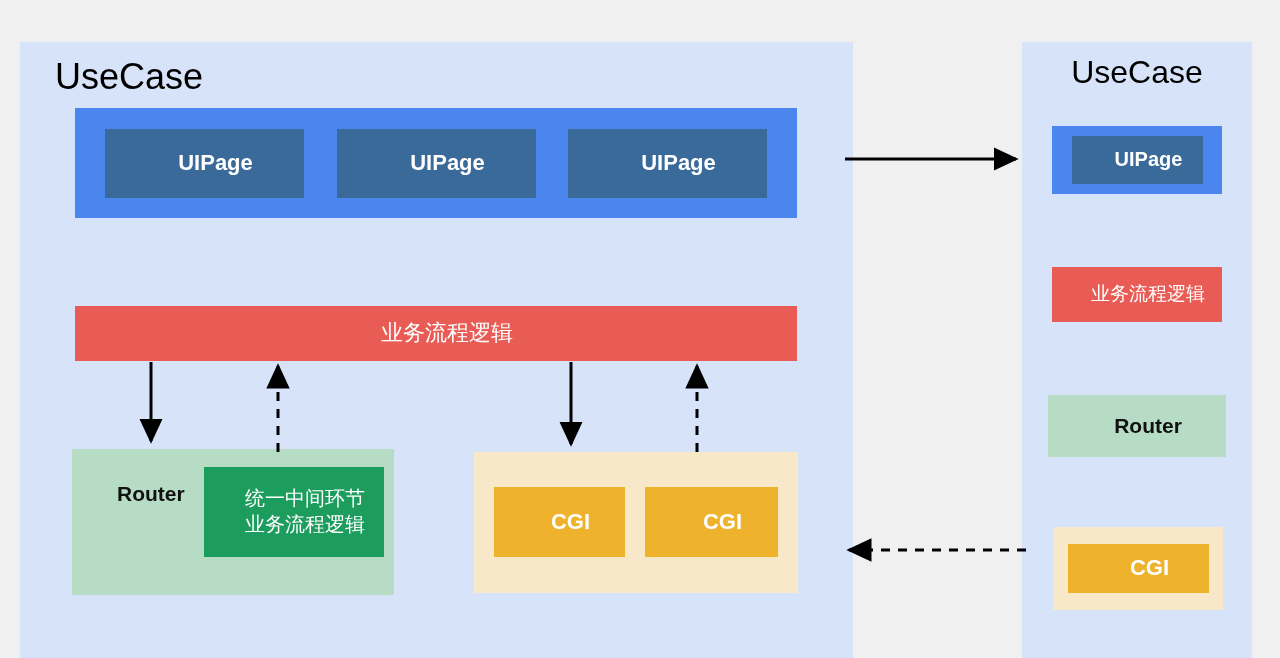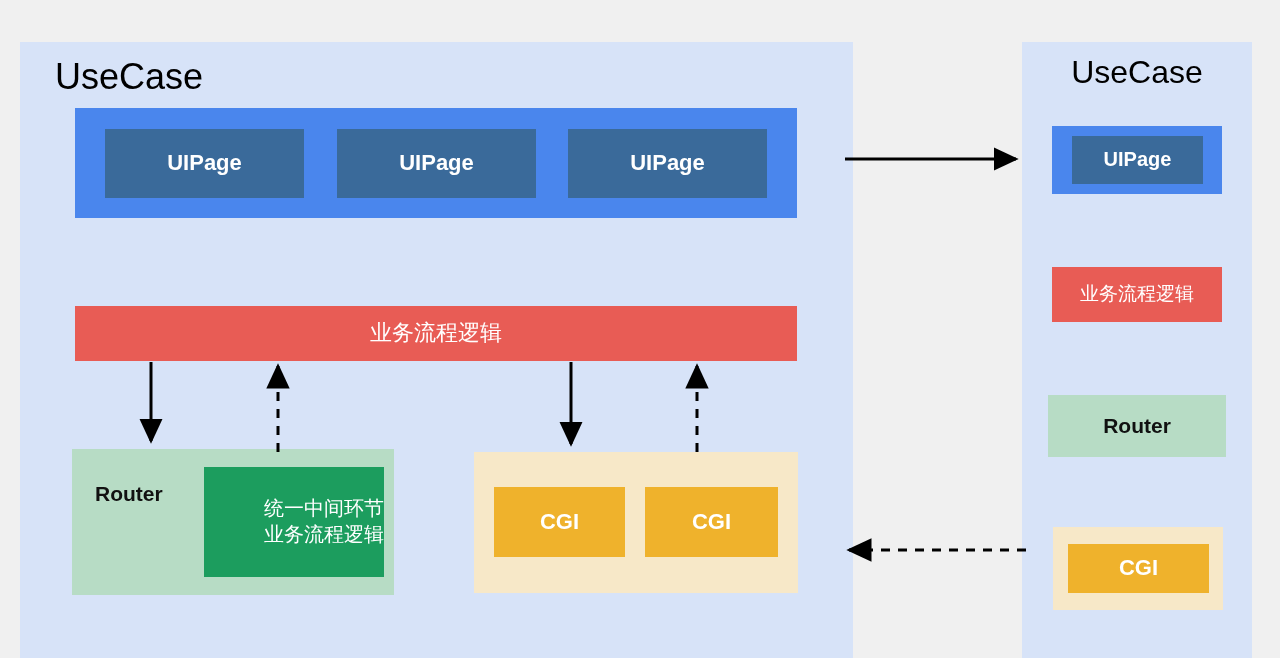--- a/index.html
+++ b/index.html
@@ -41,20 +41,21 @@
 
   
   .box {
     position: absolute;
     box-sizing: border-box;
     display: flex;
     align-items: center;
     justify-content: center;
     text-align: center;
     line-height: 1.28;
+    padding-left: 22px;
   }
 
   .band-blue    { background: #4a86ed; }
   .box-uipage   { background: #3a6a9a; color: #ffffff; font-size: 22px; font-weight: 700; }
   .box-uipage-r { background: #3a6a9a; color: #ffffff; font-size: 20px; font-weight: 700; }
   .bar-red      { background: #e85c55; color: #ffffff; font-size: 22px; }
   .chip-red     { background: #e85c55; color: #ffffff; font-size: 19px; }
   .band-green   { background: #b7dcc5; }
   .box-router-l { color: #111111; font-size: 21px; font-weight: 700; }
   .box-router-r { background: #b7dcc5; color: #111111; font-size: 21px; font-weight: 700; }
@@ -66,21 +67,21 @@
   
   #band-uipages     { left: 75px;  top: 76px;  width: 722px; height: 110px; }
   #uipage-1         { left: 105px; top: 97px;  width: 199px; height: 69px; }
   #uipage-2         { left: 337px; top: 97px;  width: 199px; height: 69px; }
   #uipage-3         { left: 568px; top: 97px;  width: 199px; height: 69px; }
 
   #bar-business     { left: 75px;  top: 274px; width: 722px; height: 55px; }
 
   #band-router      { left: 72px;  top: 417px; width: 322px; height: 146px; }
   #router-label     { left: 95px;  top: 445px; width: 100px; height: 35px; justify-content: flex-start; }
-  #box-middleware   { left: 204px; top: 435px; width: 180px; height: 110px; justify-content: flex-end; }
+  #box-middleware   { left: 204px; top: 435px; width: 180px; height: 90px; }
 
   #band-cgis        { left: 474px; top: 420px; width: 324px; height: 141px; }
   #cgi-1            { left: 494px; top: 455px; width: 131px; height: 70px; }
   #cgi-2            { left: 645px; top: 455px; width: 133px; height: 70px; }
 
   
   #band-uipage-r    { left: 1052px; top: 94px;  width: 170px; height: 68px; }
   #uipage-r         { left: 1072px; top: 104px; width: 131px; height: 48px; }
   #chip-business-r  { left: 1052px; top: 235px; width: 170px; height: 55px; }
   #box-router-r     { left: 1048px; top: 363px; width: 178px; height: 62px; }

